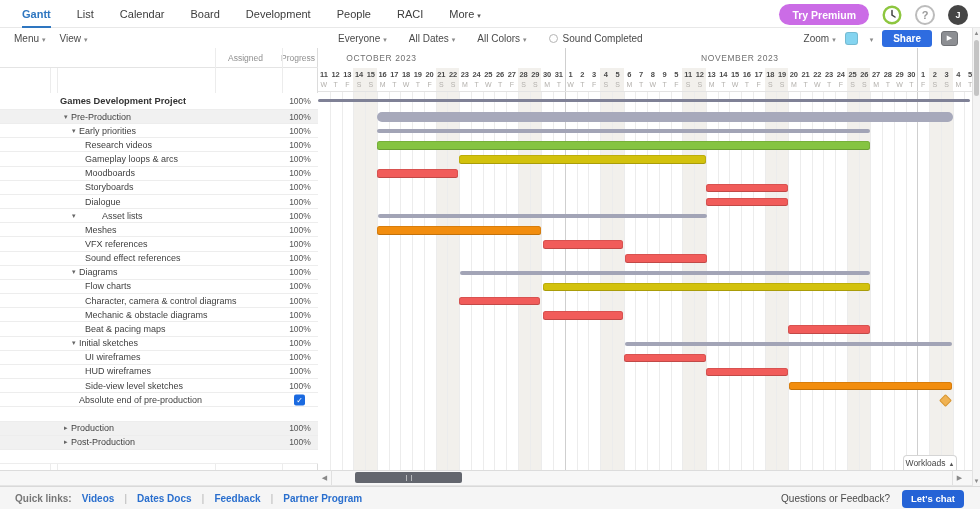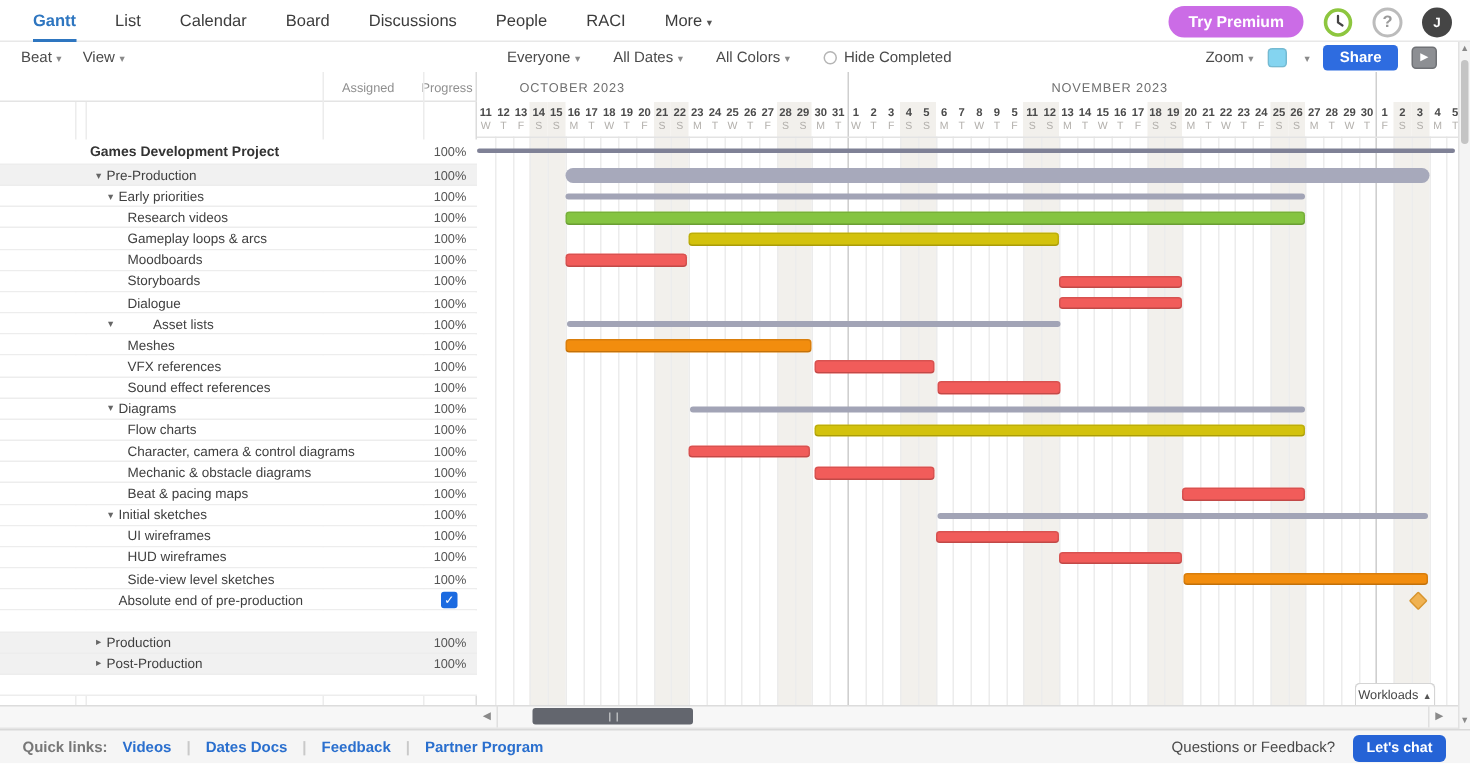--- a/index.html
+++ b/index.html
@@ -91,50 +91,50 @@
 <body>
 
 <div class="app">
 
   <div class="nav">
     <div class="nav-tabs" id="nav-tabs">
         <span class="nav-tab active">Gantt</span>
         <span class="nav-tab">List</span>
         <span class="nav-tab">Calendar</span>
         <span class="nav-tab">Board</span>
-        <span class="nav-tab">Discussions</span>
+        <span class="nav-tab">Development</span>
         <span class="nav-tab">People</span>
         <span class="nav-tab">RACI</span>
         <span class="nav-tab">More<span class="caret">▾</span></span>
       </div>
     <div class="nav-right">
       <button class="btn-premium">Try Premium</button>
       <span class="circle-icon">
         <svg width="20" height="20" viewBox="0 0 20 20">
             <circle cx="10" cy="10" r="8.3" fill="#fff" stroke="#8dc63f" stroke-width="2.4"></circle>
             <path d="M10 5.5 V10 L13 12" stroke="#444" stroke-width="1.5" fill="none" stroke-linecap="round"></path>
           </svg>
       </span>
       <span class="circle-icon icon-help">?</span>
       <span class="circle-icon icon-avatar">J</span>
     </div>
   </div>
 
   <div class="toolbar">
     <div class="tb-left">
-      <span class="tb-item"><span>Beat</span><span class="caret">▾</span></span>
+      <span class="tb-item"><span>Menu</span><span class="caret">▾</span></span>
       <span class="tb-item"><span>View</span><span class="caret">▾</span></span>
     </div>
     <div class="tb-center">
       <span class="tb-item"><span>Everyone</span><span class="caret">▾</span></span>
       <span class="tb-item"><span>All Dates</span><span class="caret">▾</span></span>
       <span class="tb-item"><span>All Colors</span><span class="caret">▾</span></span>
       <span class="tb-item hide-completed">
           <span class="radio"></span>
-          <span>Hide Completed</span>
+          <span>Sound Completed</span>
         </span>
     </div>
     <div class="tb-right">
       <span class="tb-item"><span>Zoom</span><span class="caret">▾</span></span>
       <span class="swatch"></span>
       <span class="tb-item"><span class="caret">▾</span></span>
       <button class="btn-share">Share</button>
       <span class="export-icon">▶</span>
     </div>
   </div>

